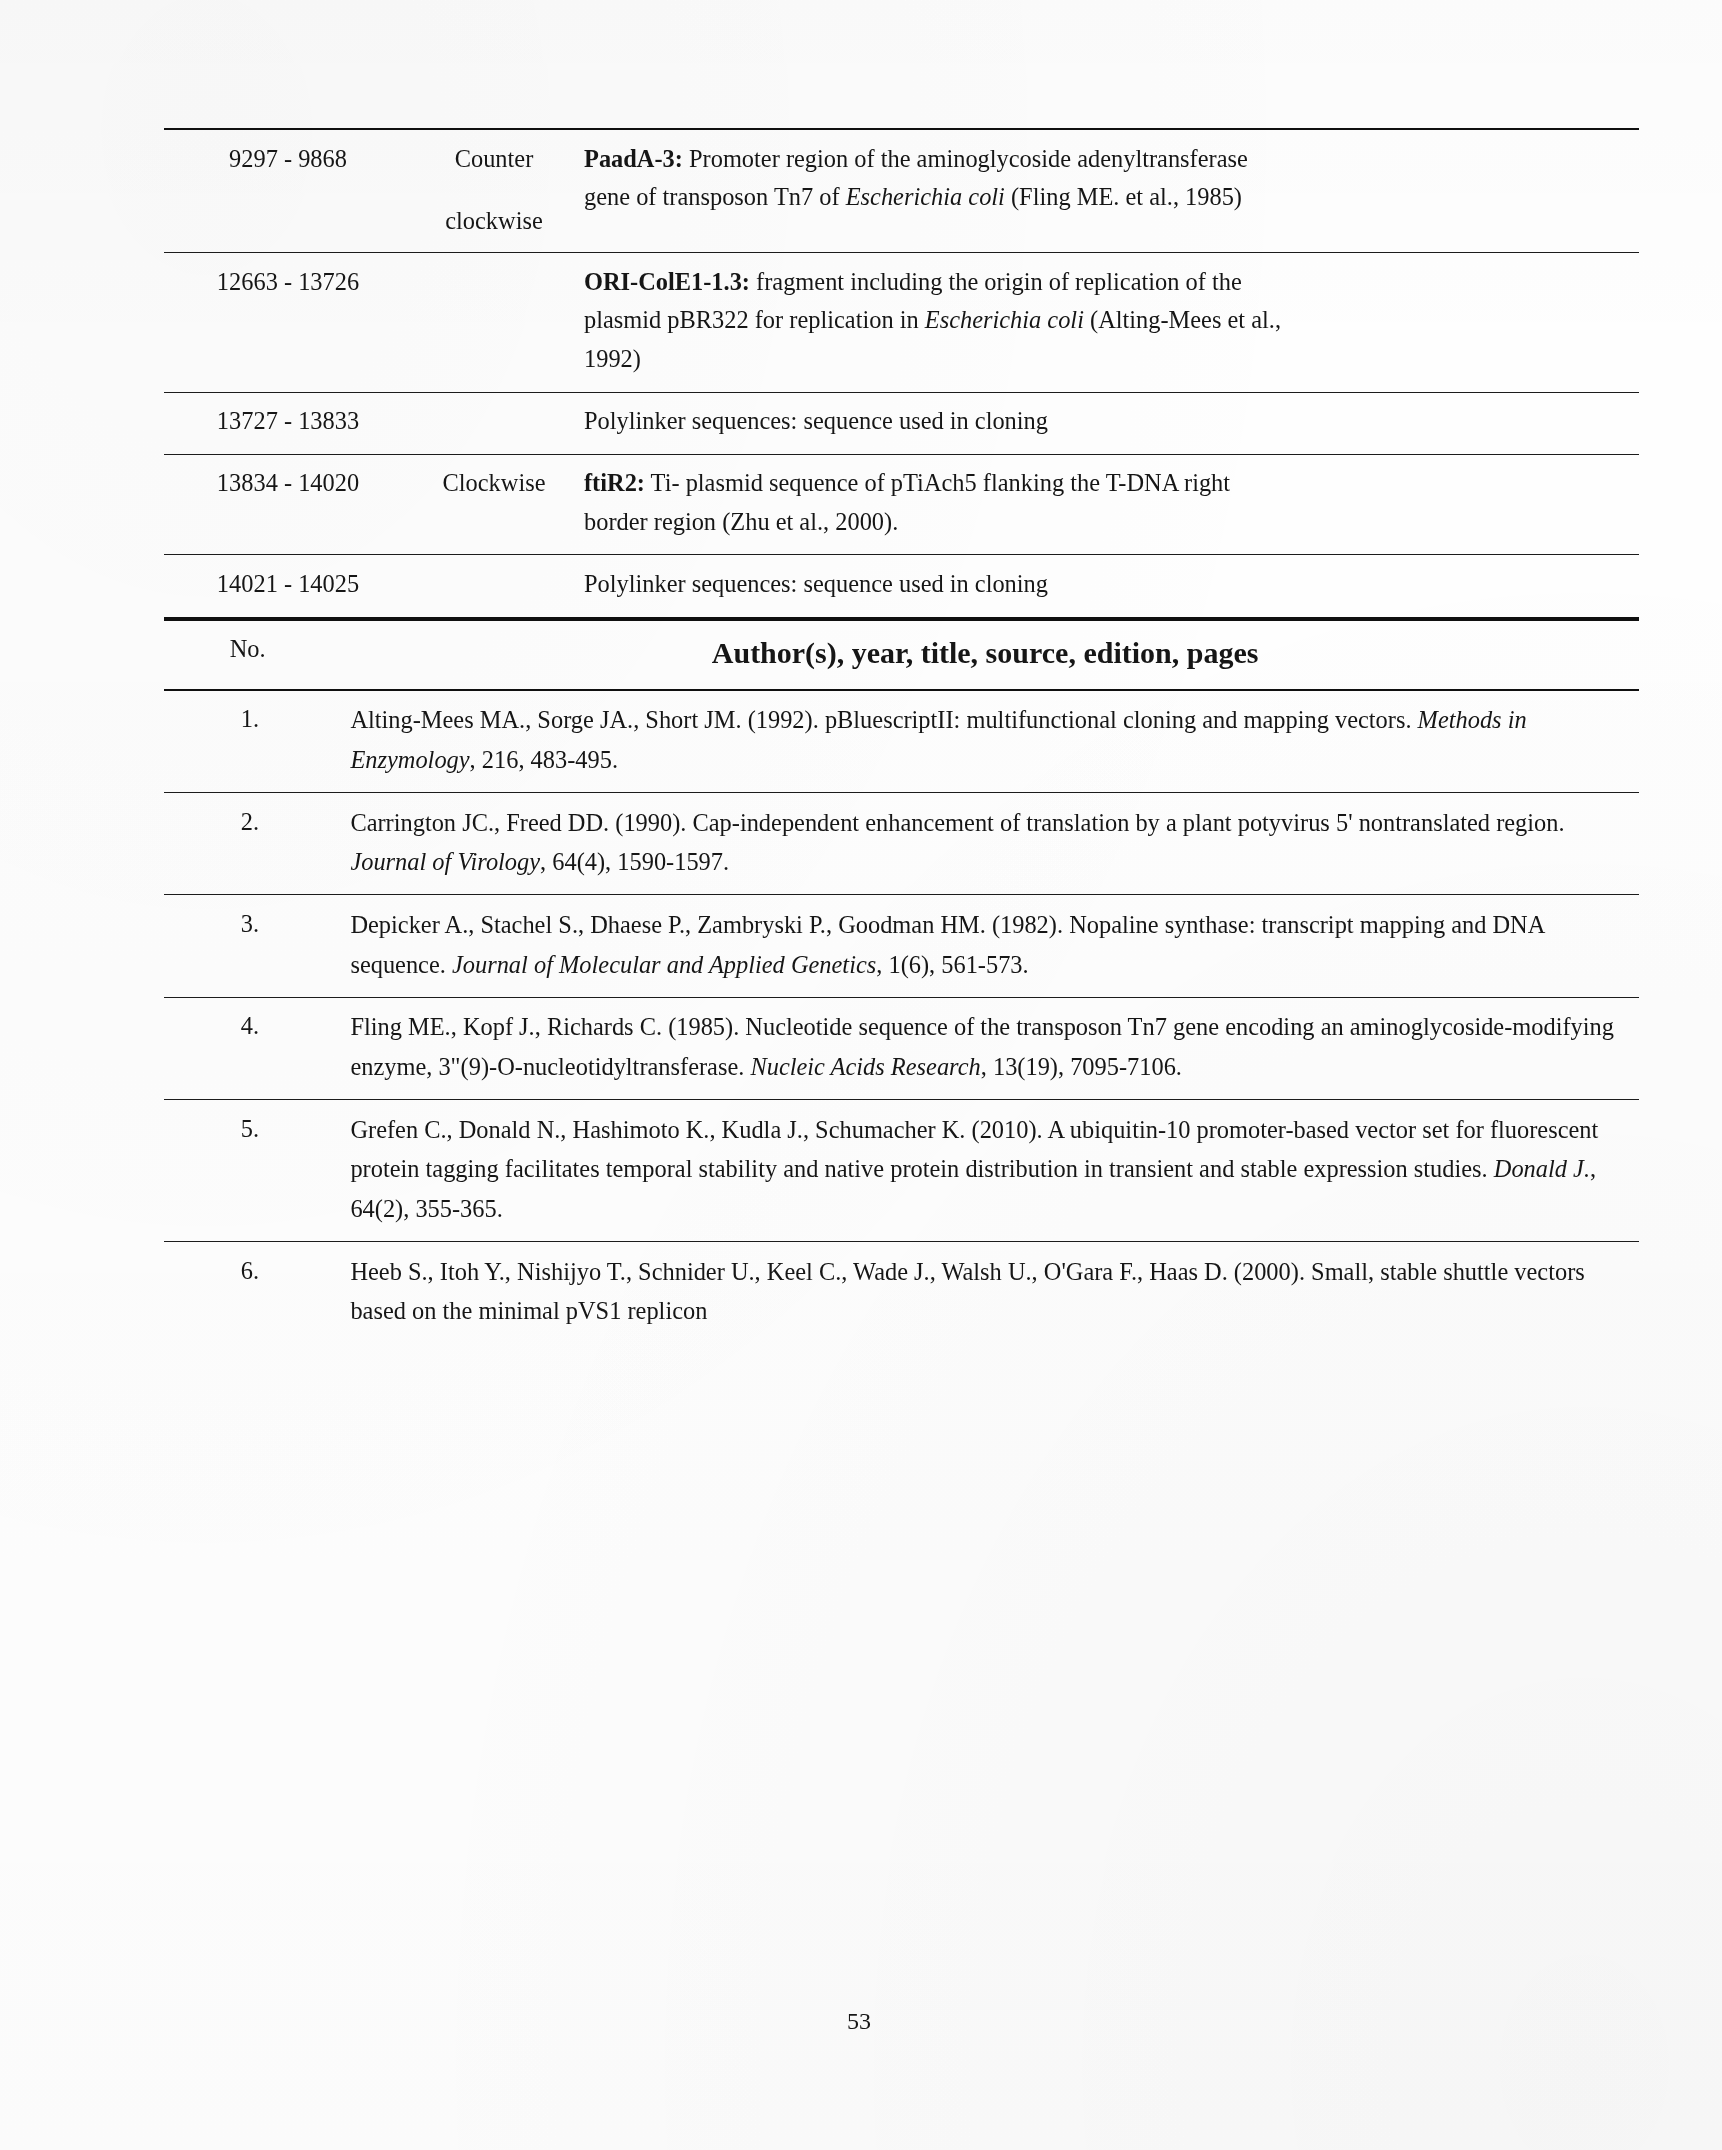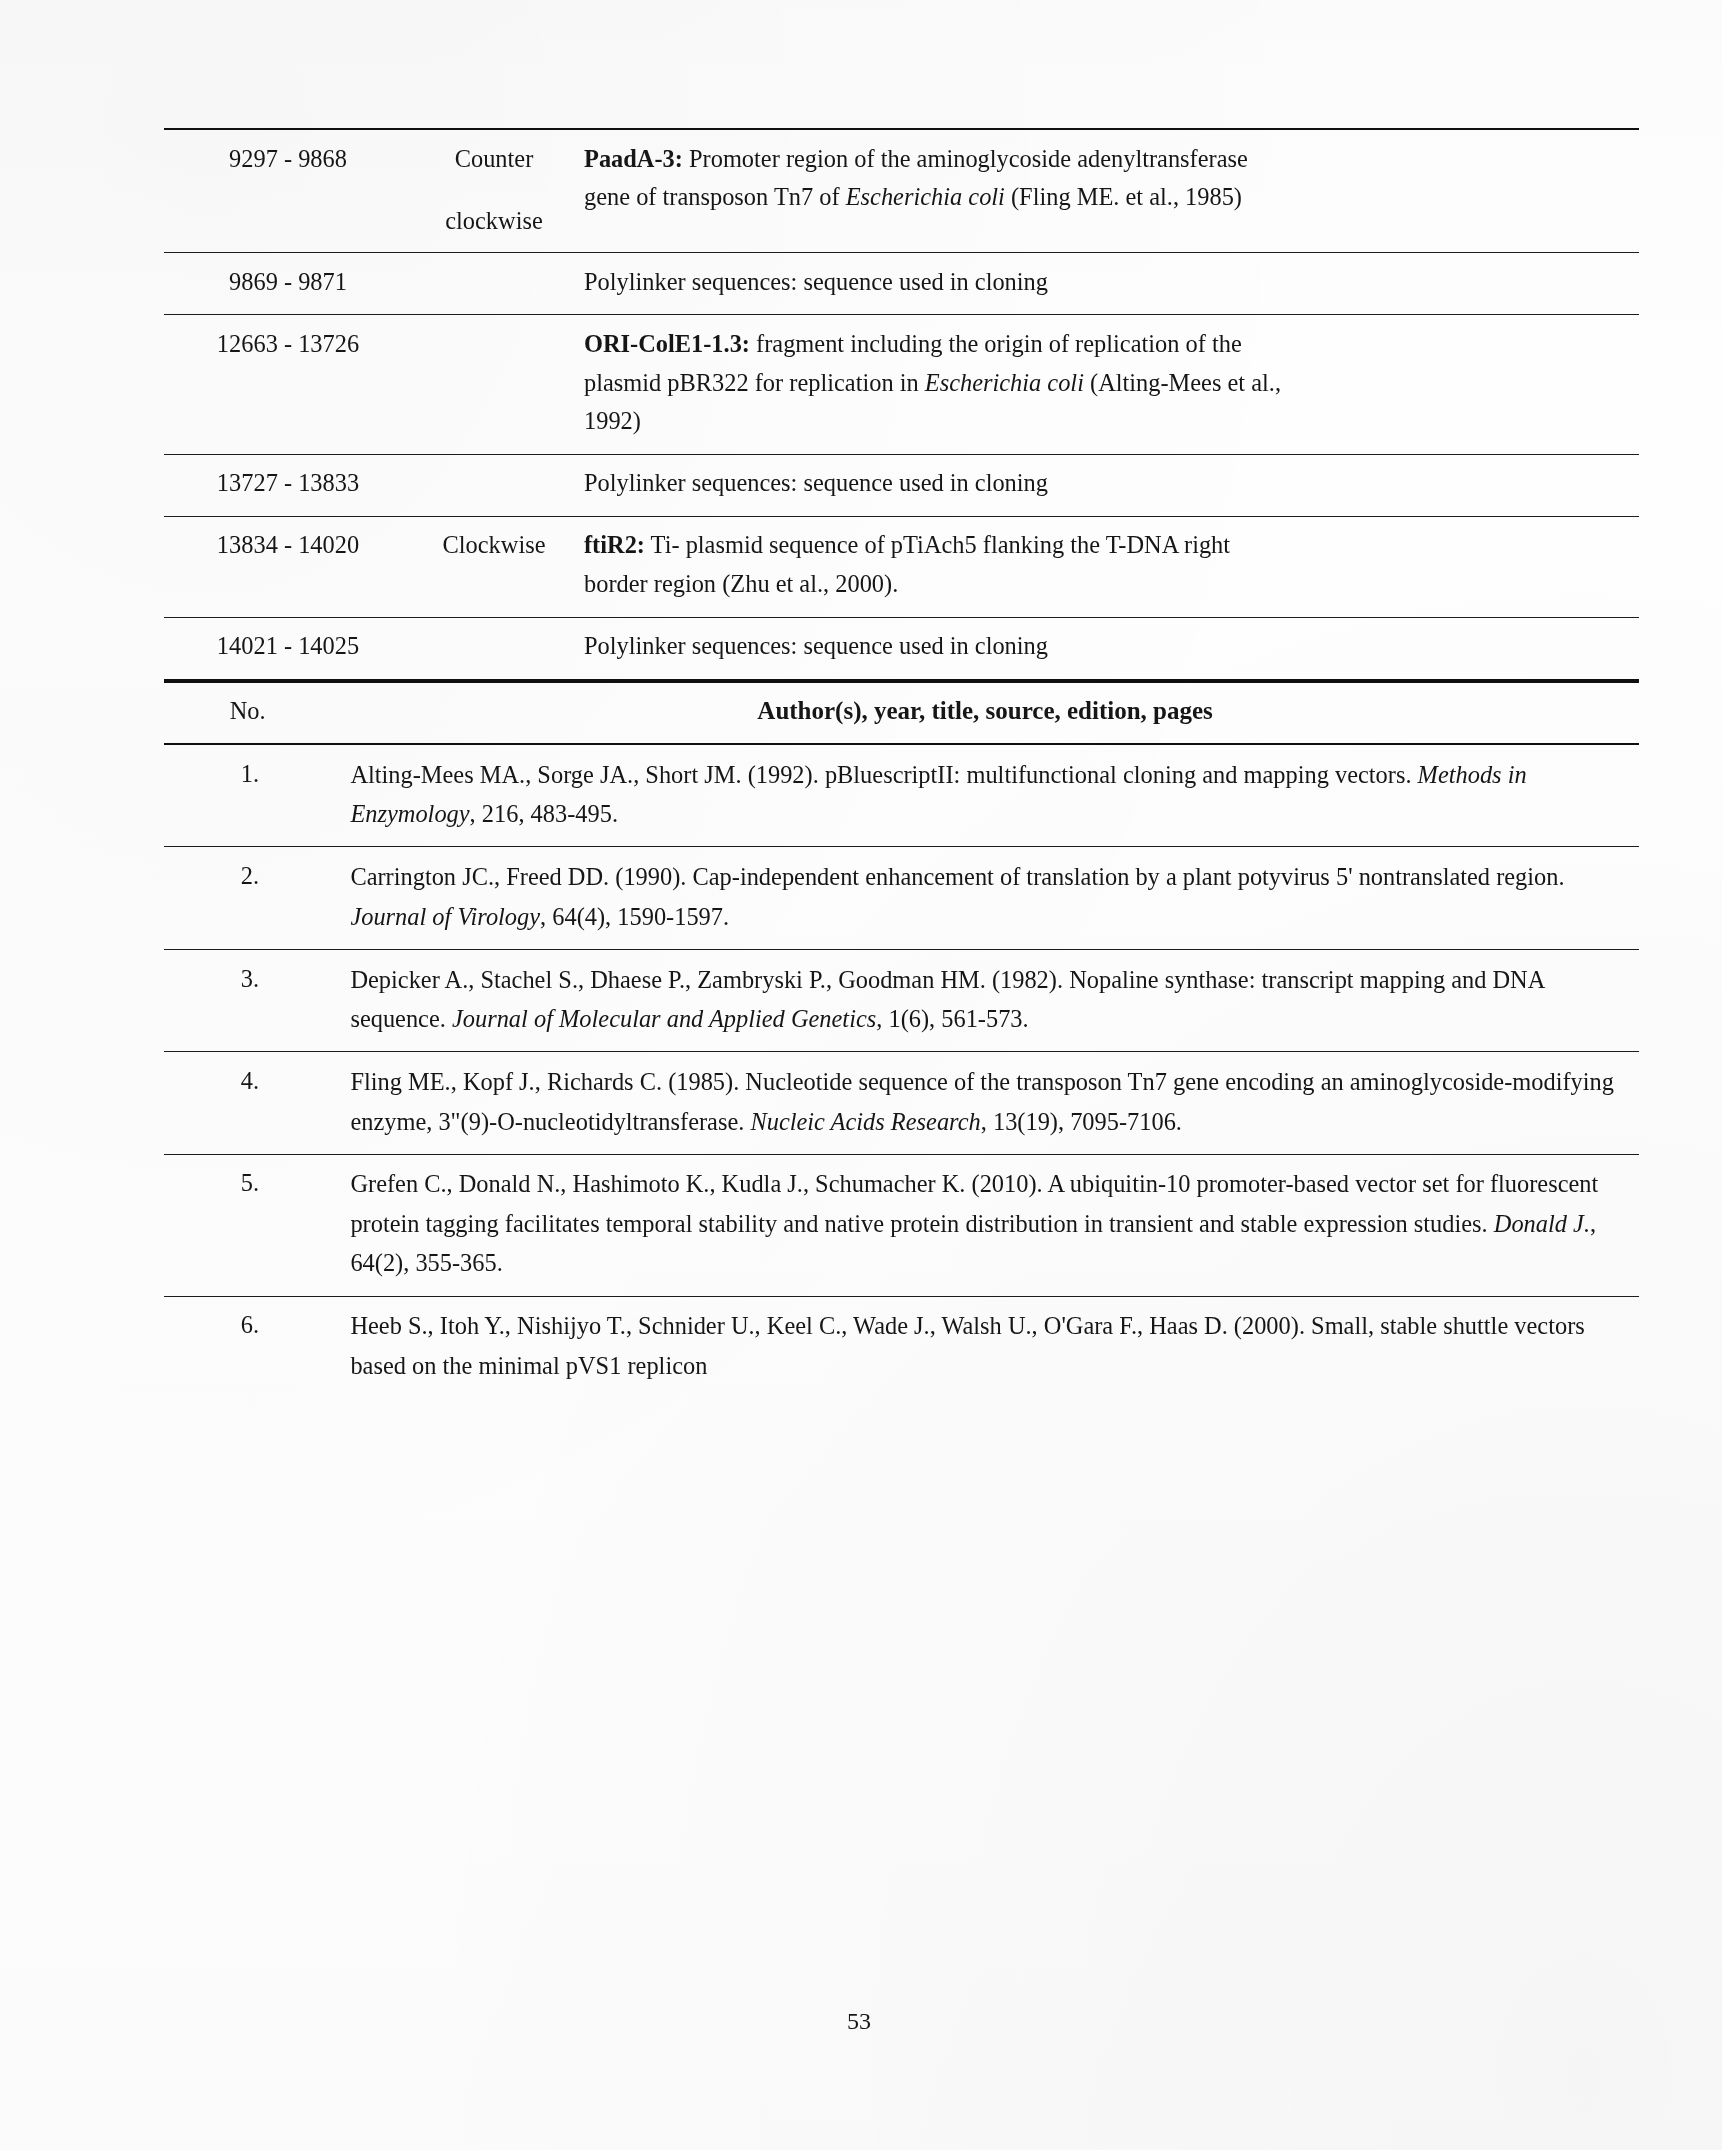--- a/index.html
+++ b/index.html
@@ -119,21 +119,21 @@
     line-height: 1.62;
   }
   .t2 th.hdr-no {
     text-align: center;
     font-size: 24.4px;
     font-weight: normal;
     padding-left: 0;
   }
   .t2 th.hdr-ref {
     text-align: center;
-    font-size: 25px;
+    font-size: 30px;
     font-weight: bold;
     padding-left: 0;
     margin-top: 24px;
   }
 
   .t2 td.ref p,
   .t1 td.desc p {
     margin: 0 0 1.6px 0;
   }
 
@@ -172,27 +172,20 @@
           <td class="dir">
             <span class="dir-stack">Counter</span>
             <span class="dir-stack" style="margin-top:25.6px;">clockwise</span>
           </td>
           <td class="desc">
             <p><b>PaadA-3:</b><span> Promoter region of the aminoglycoside adenyltransferase</span></p>
             <p><span>gene of transposon Tn7 of </span><i>Escherichia coli</i><span>  (Fling ME. et al., 1985)</span></p>
           </td>
         </tr>
 
-        <tr class="rule-bot-thin">
-          <td class="range mid">9869 - 9871</td>
-          <td class="dir"></td>
-          <td class="desc">
-            <p>Polylinker sequences: sequence used in cloning</p>
-          </td>
-        </tr>
 
 
         <tr class="rule-bot-thin">
           <td class="range mid">12663 - 13726</td>
           <td class="dir"></td>
           <td class="desc">
             <p><b>ORI-ColE1-1.3:</b><span> fragment including the origin of replication of the</span></p>
             <p><span>plasmid pBR322 for replication in </span><i>Escherichia coli</i><span> (Alting-Mees et al.,</span></p>
             <p>1992)</p>
           </td>

